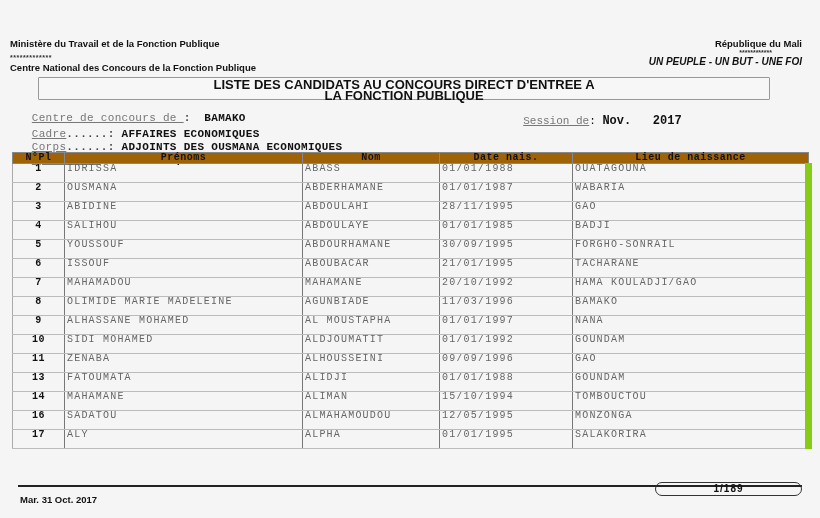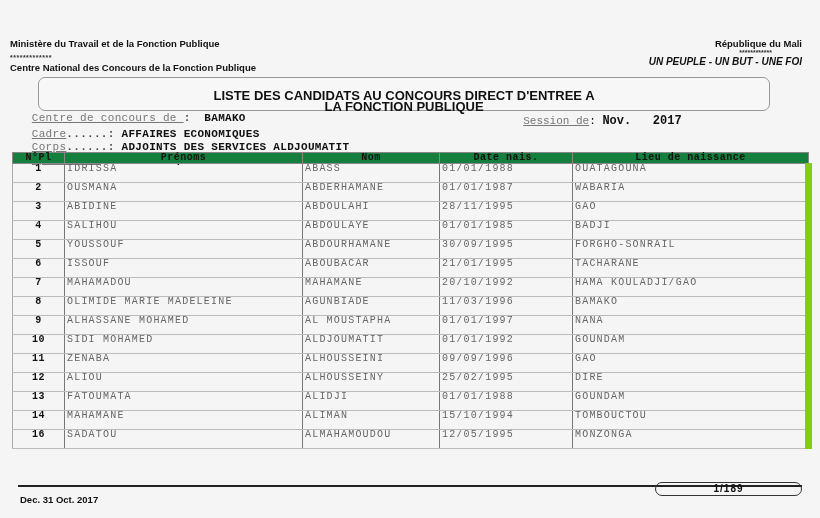--- a/index.html
+++ b/index.html
@@ -13,38 +13,38 @@
 
   .hdr-left { position: absolute; left: 10px; top: 38px; font-size: 9.5px; font-weight: bold; }
   .hdr-left .stars { font-size: 7px; letter-spacing: 0.5px; line-height: 8px; margin-top: 5px; color: #333; }
   .hdr-left .centre { margin-top: 0px; font-size: 9.5px; }
   .hdr-right { position: absolute; right: 18px; top: 38px; text-align: right; font-size: 9.5px; font-weight: bold; }
   .hdr-right .stars { font-size: 7px; line-height: 6px; margin-top: 1px; color: #333; padding-right: 30px; }
   .hdr-right .motto { font-style: italic; font-size: 10px; margin-top: 0; }
 
   .titlebox {
     position: absolute; left: 38px; top: 77px; width: 730px; height: 20px;
-    border: 1px solid #999; border-radius: 7px; background: #f7f7f7;
+    border: 1px solid #999; border-radius: 1px; background: #f7f7f7;
     text-align: center; font-weight: bold; font-size: 13px; line-height: 11px;
-    padding-top: 12px;
+    padding-top: 1px;
   }
   .meta { position: absolute; left: 18px; font-size: 11px; white-space: pre; letter-spacing: 0.3px; }
   .meta .lbl { text-decoration: underline; color: #777; }
   .meta .sep { color: #444; font-weight: bold; }
   .meta .val { font-weight: bold; color: #111; }
   .session { position: absolute; left: 510px; top: 102px; font-size: 11px; white-space: pre; }
   .session .lbl { text-decoration: underline; color: #777; }
   .session .val { font-weight: bold; font-size: 12px; margin-top: 32px; }
 
   table.list {
     position: absolute; left: 12px; top: 152px; width: 796px;
     border-collapse: collapse; table-layout: fixed; font-size: 10px;
   }
   table.list th {
-    background: #15803d; font-weight: bold; font-size: 10px; height: 10px; line-height: 10px;
+    background: #a16207; font-weight: bold; font-size: 10px; height: 10px; line-height: 10px;
     border: 1px solid #888; padding: 0; letter-spacing: 0.5px;
   }
   table.list td {
     height: 18px; border-top: 1px solid #bbb; border-bottom: 1px solid #bbb;
     padding: 0 0 0 2px; vertical-align: top; line-height: 10px; color: #666;
     letter-spacing: 1.2px; white-space: nowrap; overflow: hidden;
   }
   table.list td.num { text-align: center; font-weight: bold; color: #111; letter-spacing: 0.5px; padding: 0; border-left: 1px solid #aaa; }
   table.list td.b { border-left: 1px solid #777; }
   table.list td.last { border-right: 7px solid #84cc16; }
@@ -80,21 +80,21 @@
 <div class="meta mono" style="top:100px">
   <span class="lbl">Centre de concours de </span><span class="sep">:  </span><span class="val">BAMAKO</span>
 </div>
 <div class="session mono">
   <span class="lbl">Session de</span><span class="sep">: </span><span class="val">Nov.   2017</span>
 </div>
 <div class="meta mono" style="top:116px">
   <span class="lbl">Cadre</span><span class="sep">......: </span><span class="val">AFFAIRES ECONOMIQUES</span>
 </div>
 <div class="meta mono" style="top:129px">
-  <span class="lbl">Corps</span><span class="sep">......: </span><span class="val">ADJOINTS DES SERVICES ALDJOUMATIT</span>
+  <span class="lbl">Corps</span><span class="sep">......: </span><span class="val">ADJOINTS DES OUSMANA ECONOMIQUES</span>
 </div>
 <div class="meta mono" style="top:142px">
   <span class="lbl">Spécialité</span><span class="sep"> : </span><span class="val">Aide Comptable</span>
 </div>
 
 <table class="list mono">
   <colgroup>
     <col style="width:52px">
       <col style="width:238px">
       <col style="width:137px">
@@ -182,45 +182,45 @@
         <td class="b last">GOUNDAM</td>
       </tr>
       <tr>
         <td class="num">11</td>
         <td class="b">ZENABA</td>
         <td class="b">ALHOUSSEINI</td>
         <td class="b">09/09/1996</td>
         <td class="b last">GAO</td>
       </tr>
       <tr>
-        <td class="num">12</td>
-        <td class="b">ALIOU</td>
-        <td class="b">ALHOUSSEINY</td>
-        <td class="b">25/02/1995</td>
-        <td class="b last">DIRE</td>
-      </tr>
-      <tr>
         <td class="num">13</td>
         <td class="b">FATOUMATA</td>
         <td class="b">ALIDJI</td>
         <td class="b">01/01/1988</td>
         <td class="b last">GOUNDAM</td>
       </tr>
       <tr>
         <td class="num">14</td>
         <td class="b">MAHAMANE</td>
         <td class="b">ALIMAN</td>
         <td class="b">15/10/1994</td>
         <td class="b last">TOMBOUCTOU</td>
       </tr>
       <tr>
         <td class="num">16</td>
         <td class="b">SADATOU</td>
         <td class="b">ALMAHAMOUDOU</td>
         <td class="b">12/05/1995</td>
         <td class="b last">MONZONGA</td>
       </tr>
+      <tr>
+        <td class="num">17</td>
+        <td class="b">ALY</td>
+        <td class="b">ALPHA</td>
+        <td class="b">01/01/1995</td>
+        <td class="b last">SALAKORÏRA</td>
+      </tr>
     </tbody>
 </table>
 
 <div class="rule"></div>
-<div class="footer-date sans">Dec. 31 Oct.  2017</div>
+<div class="footer-date sans">Mar. 31 Oct.  2017</div>
 <div class="pagebox sans">1/189</div>
 
 </body></html>

